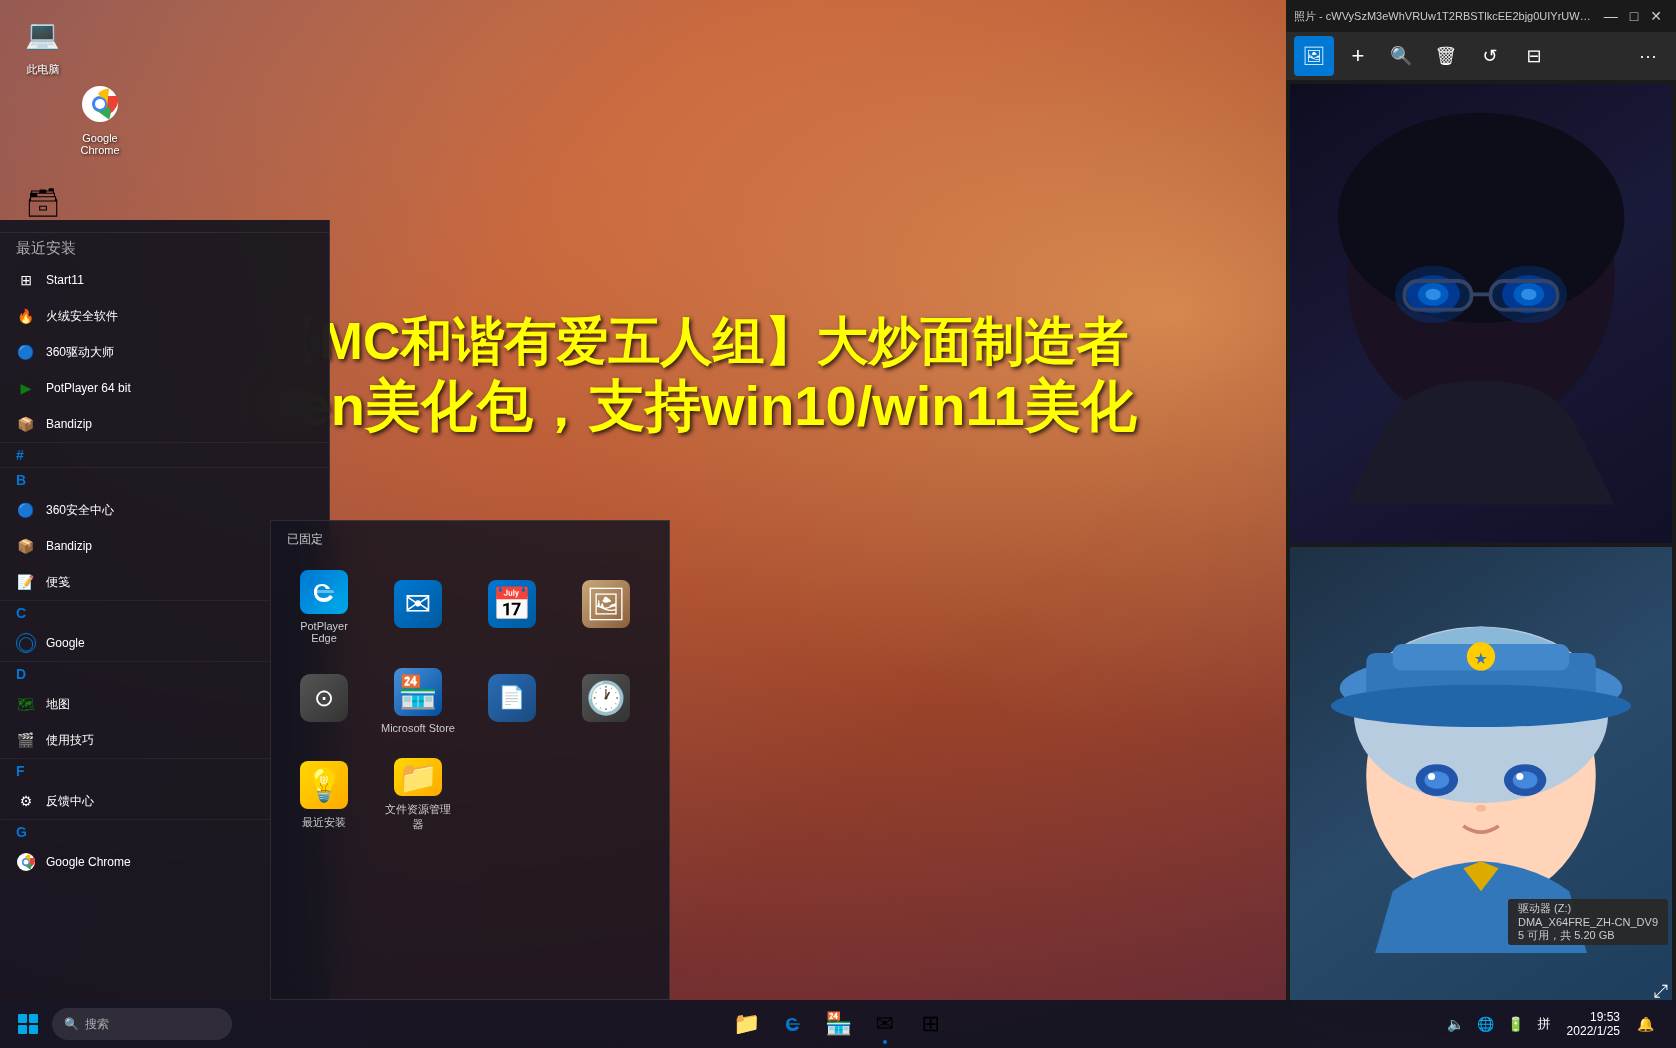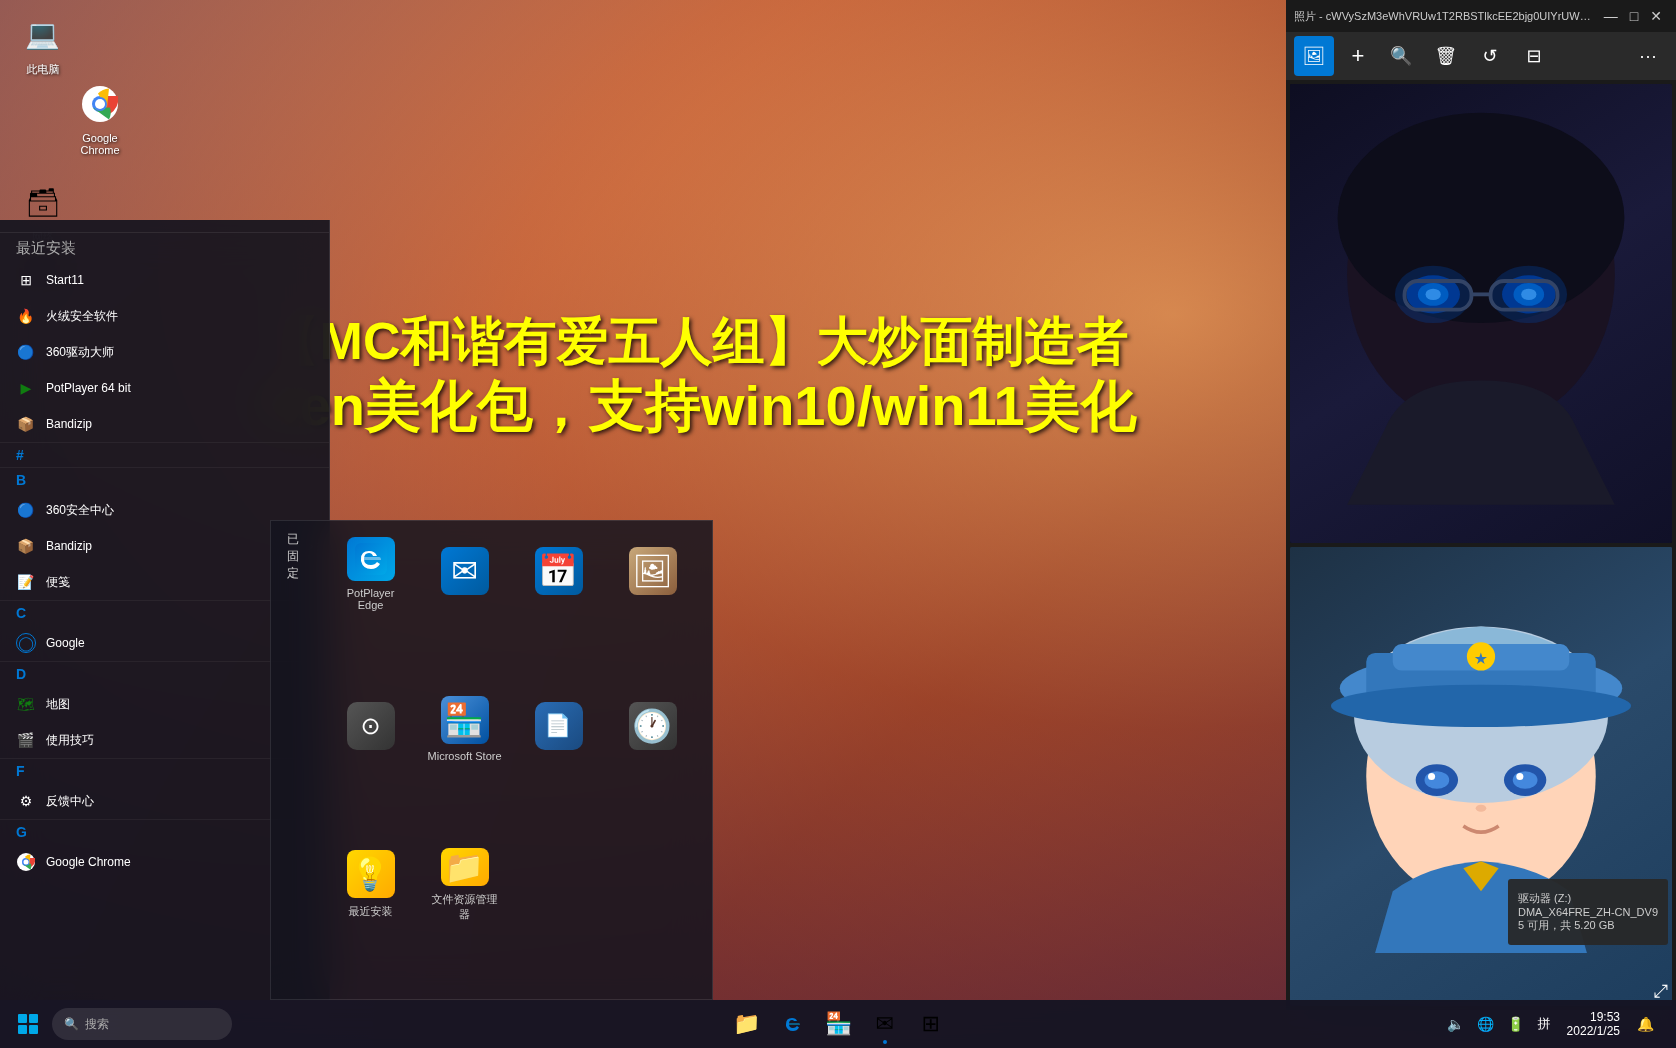--- a/index.html
+++ b/index.html
@@ -189,27 +189,27 @@
       font-weight: bold;
       color: #0078d4;
       border-top: 1px solid rgba(255,255,255,0.05);
     }
 
     
     #pinned-area {
       position: absolute;
       left: 270px;
       bottom: 48px;
-      width: 443px;
+      width: 400px;
       height: 480px;
       background: rgba(20,20,30,0.85);
       backdrop-filter: blur(20px);
       border: 1px solid rgba(255,255,255,0.1);
       display: flex;
-      flex-direction: row;
+      flex-direction: column;
       margin-top: 40px;
     }
 
     .pinned-label {
       padding: 10px 16px 6px;
       font-size: 12px;
       color: #ccc;
     }
 
     .pinned-grid {
@@ -703,21 +703,21 @@
           <ellipse cx="190" cy="148" rx="3" ry="2" fill="#e8a080" fill-opacity="0.5"></ellipse>
           <path d="M180 158 Q190 165 200 158" fill="none" stroke="#cc8870" stroke-width="2"></path>
 
           <path d="M140 195 Q160 180 190 178 Q220 180 240 195 L250 230 L130 230 Z" fill="#3377bb"></path>
 
           <path d="M180 182 L190 195 L200 182 L190 178 Z" fill="#ddaa00"></path>
         </svg>
       </div>
     </div>
 
-    <div style="position:absolute; bottom:65px; right:8px; background:rgba(40,40,40,0.95); padding:12px 10px; border-radius:3px; color:#ccc; font-size:11px;">
+    <div style="position:absolute; bottom:65px; right:8px; background:rgba(40,40,40,0.95); padding:2px 10px; border-radius:3px; color:#ccc; font-size:11px;">
       <div>驱动器 (Z:)</div>
       <div>DMA_X64FRE_ZH-CN_DV9</div>
       <div>5 可用，共 5.20 GB</div>
     </div>
 
     <div style="position:absolute; bottom:8px; right:8px; color:white; font-size:18px; cursor:pointer;">⤢</div>
   </div>
 
   <div id="taskbar">
     <div class="taskbar-start" id="taskbar-start-btn">

